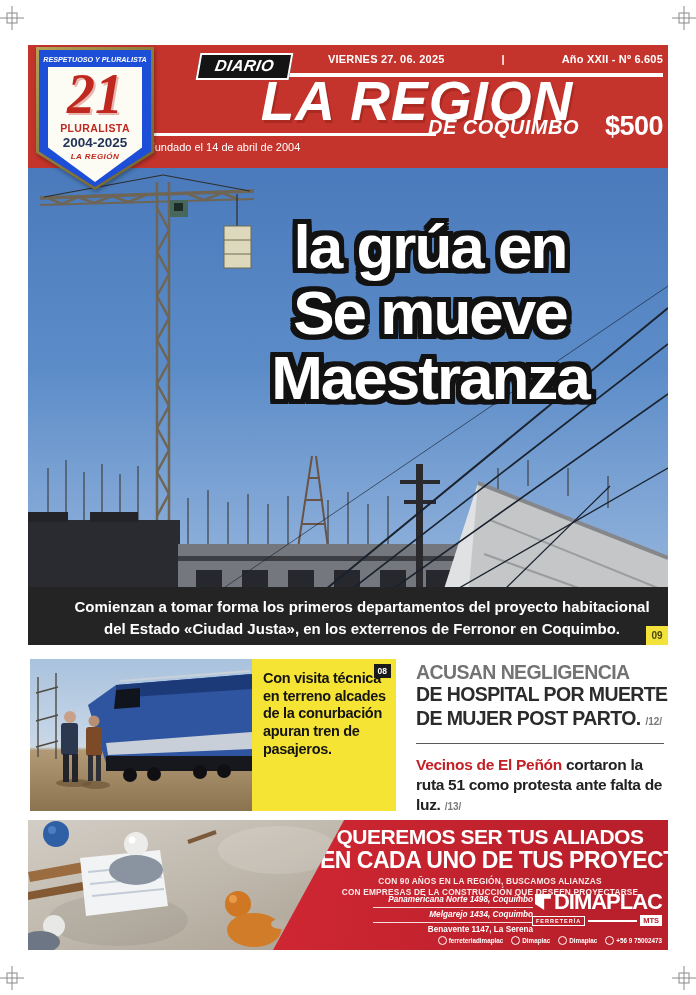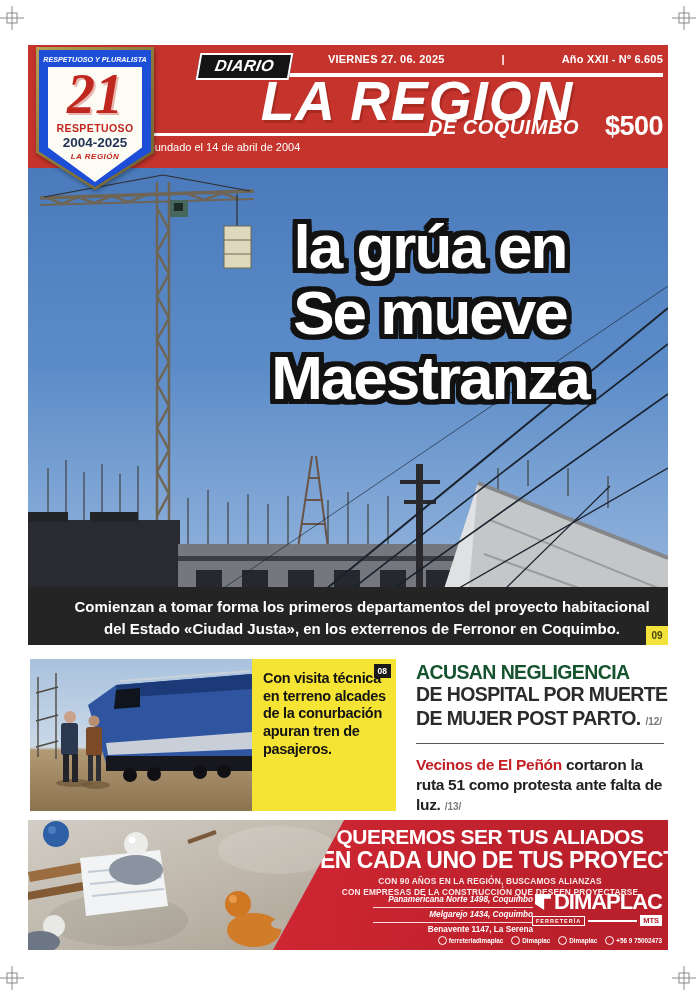--- a/index.html
+++ b/index.html
@@ -44,21 +44,21 @@
   .caption-bar{position:absolute;left:0;bottom:0;width:640px;height:58px;background:#242424;color:#fff;text-align:center;font-weight:bold;font-size:15px;line-height:1.45;padding-top:9px;box-sizing:border-box;z-index:5;padding-left:28px;}
   .pageref-09{position:absolute;right:0;bottom:0;width:22px;height:19px;background:#f2e23a;color:#4a470f;font-size:10px;font-weight:bold;display:flex;align-items:center;justify-content:center;z-index:6;}
 
   
   .mid{position:absolute;left:0;top:612px;width:640px;height:158px;}
   .train-photo{position:absolute;left:2px;top:2px;width:222px;height:152px;overflow:hidden;background:linear-gradient(180deg,#a9c2dd 0%,#c6d6e7 52%,#cdd8e2 58%,#b39a76 60%,#8c734f 100%);}
   .yellow-box{position:absolute;left:224px;top:2px;width:144px;height:152px;background:#f6e434;box-sizing:border-box;padding:11px 5px 0 11px;}
   .yb-text{font-size:14.5px;font-weight:800;line-height:1.22;color:#141414;letter-spacing:-.3px;}
   .pageref-08{position:absolute;top:5px;right:5px;background:#1a1a1a;color:#fff;font-size:8.5px;font-weight:bold;padding:2px 4px;}
   .right-col{position:absolute;left:388px;top:4px;width:252px;}
-  .kicker{color:#14532d;font-weight:800;font-size:19.5px;letter-spacing:-.6px;line-height:1.15;}
+  .kicker{color:#737373;font-weight:800;font-size:19.5px;letter-spacing:-.6px;line-height:1.15;}
   .story1-body{color:#2b2b2b;font-weight:800;font-size:19.5px;letter-spacing:-.6px;line-height:1.22;}
   .ref{font-size:10px;color:#7a7a7a;font-weight:bold;letter-spacing:0;}
   .divider{border:none;border-top:1.5px solid #5a5a5a;margin:12px 4px 11px 0;}
   .story2{font-size:15.5px;font-weight:800;line-height:1.3;color:#222;letter-spacing:-.3px;}
   .story2 .lead2{color:#c32026;}
 
   
   .ad{position:absolute;left:0;top:775px;width:640px;height:130px;overflow:hidden;background:#cac4bb;}
   .ad-photo{position:absolute;left:0;top:0;width:360px;height:130px;background:linear-gradient(160deg,#d2cdc5 0%,#bdb5a9 55%,#a89e91 100%);}
   .ad-red{position:absolute;left:245px;top:0;width:395px;height:130px;background:linear-gradient(100deg,#d02733 0%,#ba202b 75%);clip-path:polygon(18% 0,100% 0,100% 100%,0 100%);}
@@ -131,21 +131,21 @@
       <div class="founded">Fundado el 14 de abril de 2004</div>
       <div class="price">$500</div>
     </div>
 
     <div class="badge">
       <div class="badge-gold"></div>
       <div class="badge-red">
         <div class="badge-top">RESPETUOSO Y PLURALISTA</div>
         <div class="badge-white">
           <div class="badge-num">21</div>
-          <div class="badge-aniv">RESPETUOSO</div>
+          <div class="badge-aniv">PLURALISTA</div>
           <div class="badge-years">2004-2025</div>
           <div class="badge-brand">LA REGIÓN</div>
         </div>
       </div>
     </div>
 
     <div class="photo-main">
       <svg class="scene" width="640" height="477" viewBox="0 0 640 477">
 
         <g stroke="#6f6554" stroke-width="2.5">

